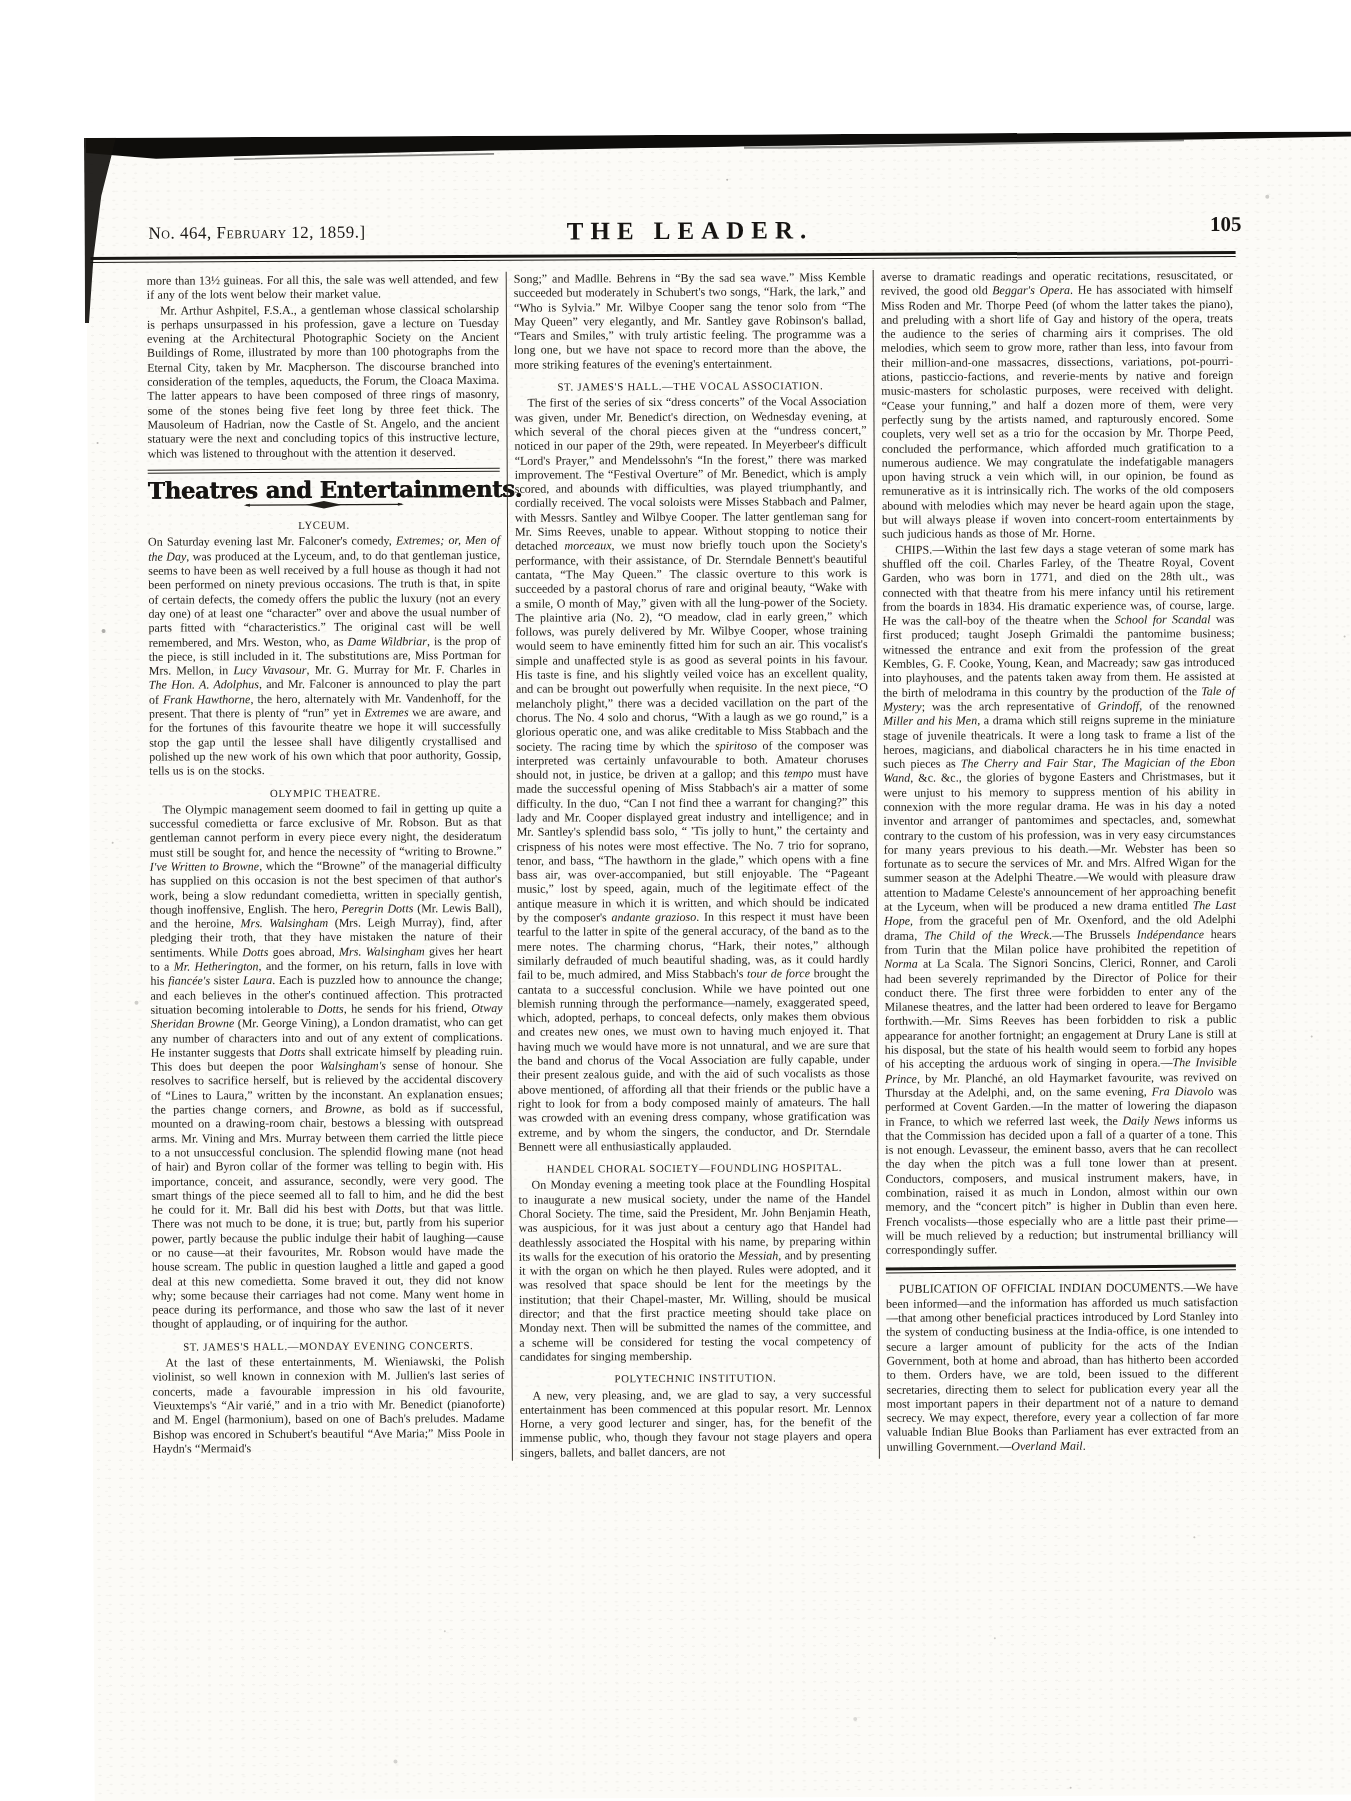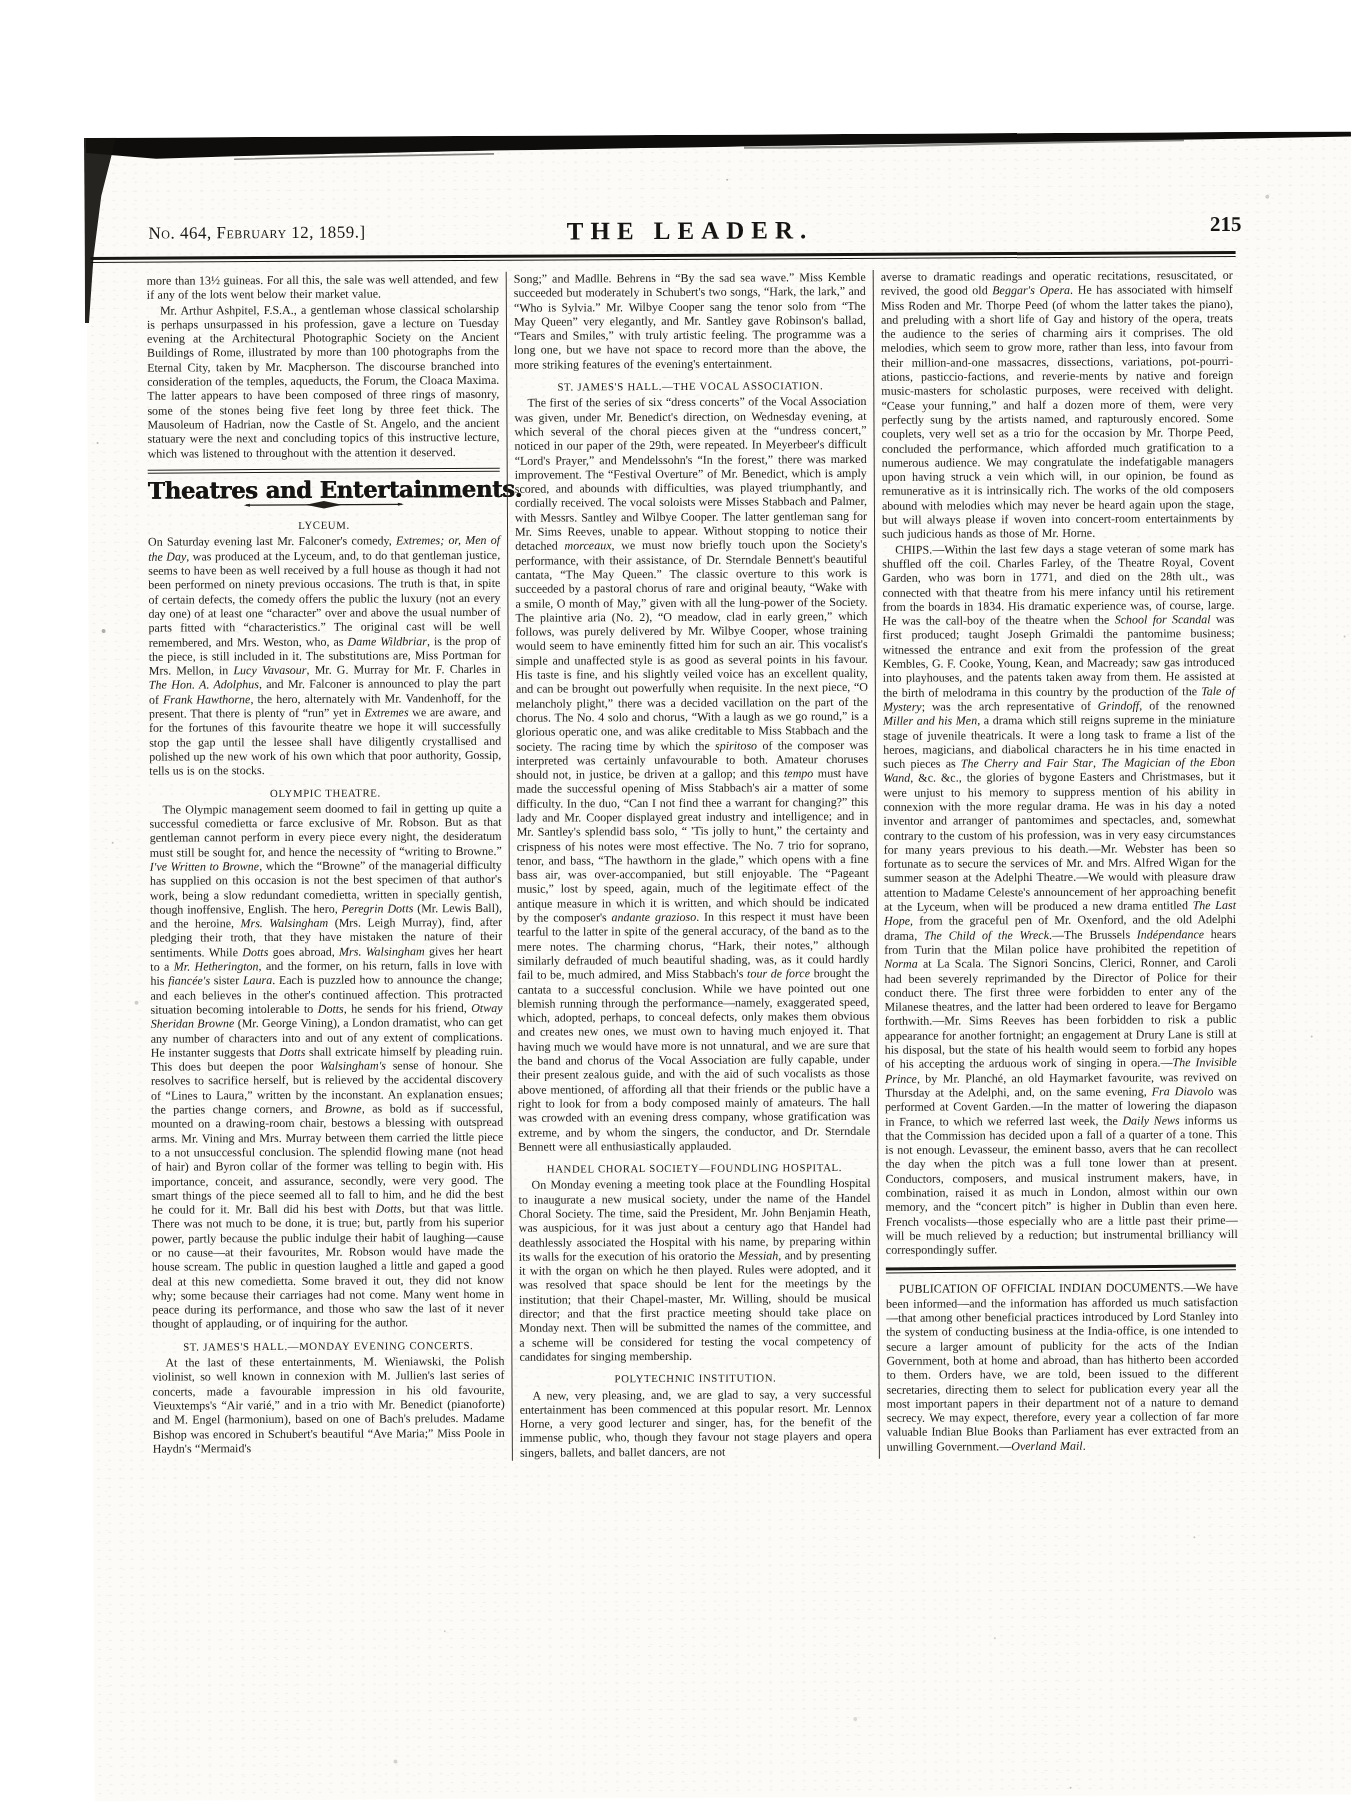--- a/index.html
+++ b/index.html
@@ -82,21 +82,21 @@
   <svg class="top-edge" width="1267" height="190" viewBox="0 0 1267 190" aria-hidden="true">
     <path d="M2,0 L1267,0 L1267,5 C1060,8 830,10 645,12 C430,14 255,17 150,19 L72,21 L2,15 Z" fill="#0e0d0b"></path>
     <path d="M0,0 L32,0 L17,58 L9,118 L4,185 L0,185 Z" fill="#13110e" opacity="0.92"></path>
     <path d="M660,13 C740,14 840,12 930,10 L1100,8" stroke="#0e0d0b" stroke-width="2.2" fill="none" opacity="0.45"></path>
     <path d="M150,22 L260,20 L410,18" stroke="#0e0d0b" stroke-width="1.6" fill="none" opacity="0.5"></path>
   </svg>
 
   <div class="header">
     <span class="issue-line">No. 464, February 12, 1859.]</span>
     <span class="news-title">THE LEADER.</span>
-    <span class="page-number">215</span>
+    <span class="page-number">105</span>
   </div>
   <div class="header-rule"></div>
 
   <div class="cols">
 
     <div class="col">
       <p class="p">more than 13½ guineas.  For all this, the sale was well attended, and few if any of the lots went below their market value.</p>
       <p class="p indent">Mr. Arthur Ashpitel, F.S.A., a gentleman whose classical scholarship is perhaps unsurpassed in his profession, gave a lecture on Tuesday evening at the Architectural Photographic Society on the Ancient Buildings of Rome, illustrated by more than 100 photographs from the Eternal City, taken by Mr. Macpherson.  The discourse branched into consideration of the temples, aqueducts, the Forum, the Cloaca Maxima.  The latter appears to have been composed of three rings of masonry, some of the stones being five feet long by three feet thick. The Mausoleum of Hadrian, now the Castle of St. Angelo, and the ancient statuary were the next and concluding topics of this instructive lecture, which was listened to throughout with the attention it deserved.</p>
       <div class="masthead-rule"></div>
       <div class="masthead">Theatres and Entertainments.</div>

